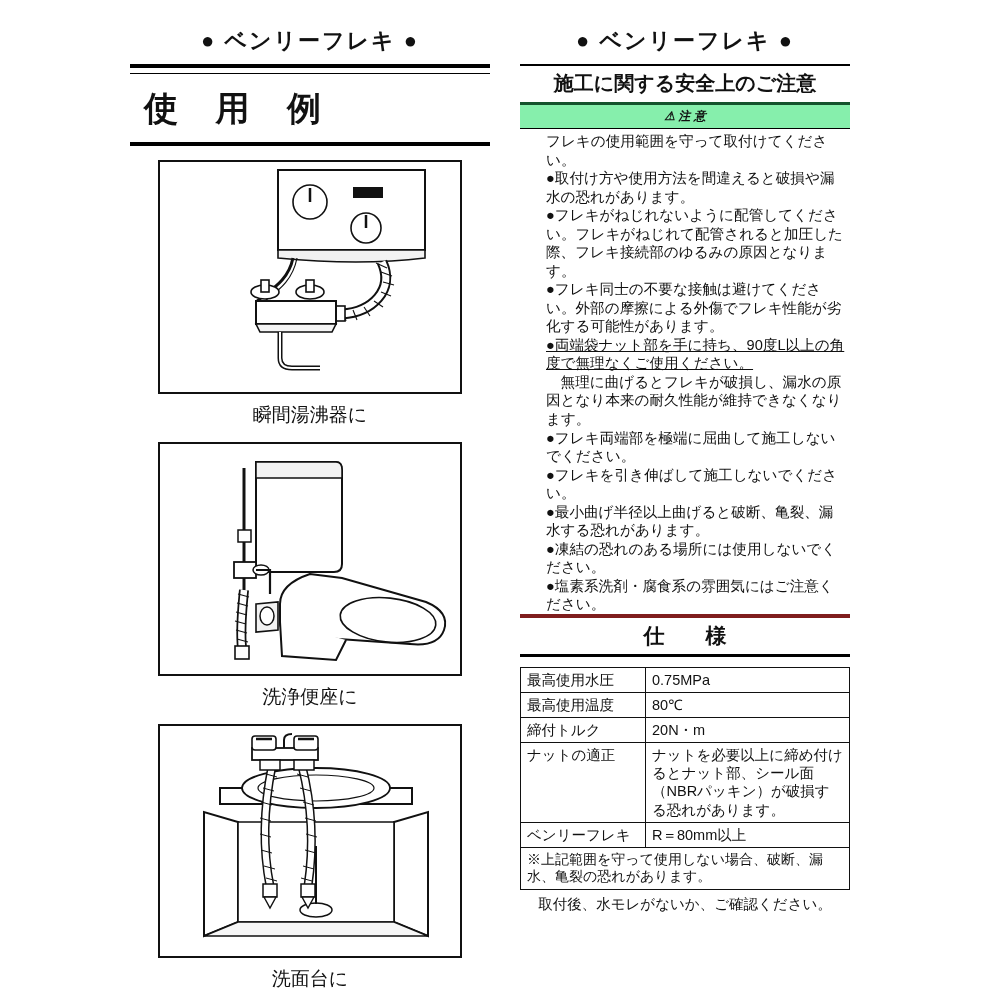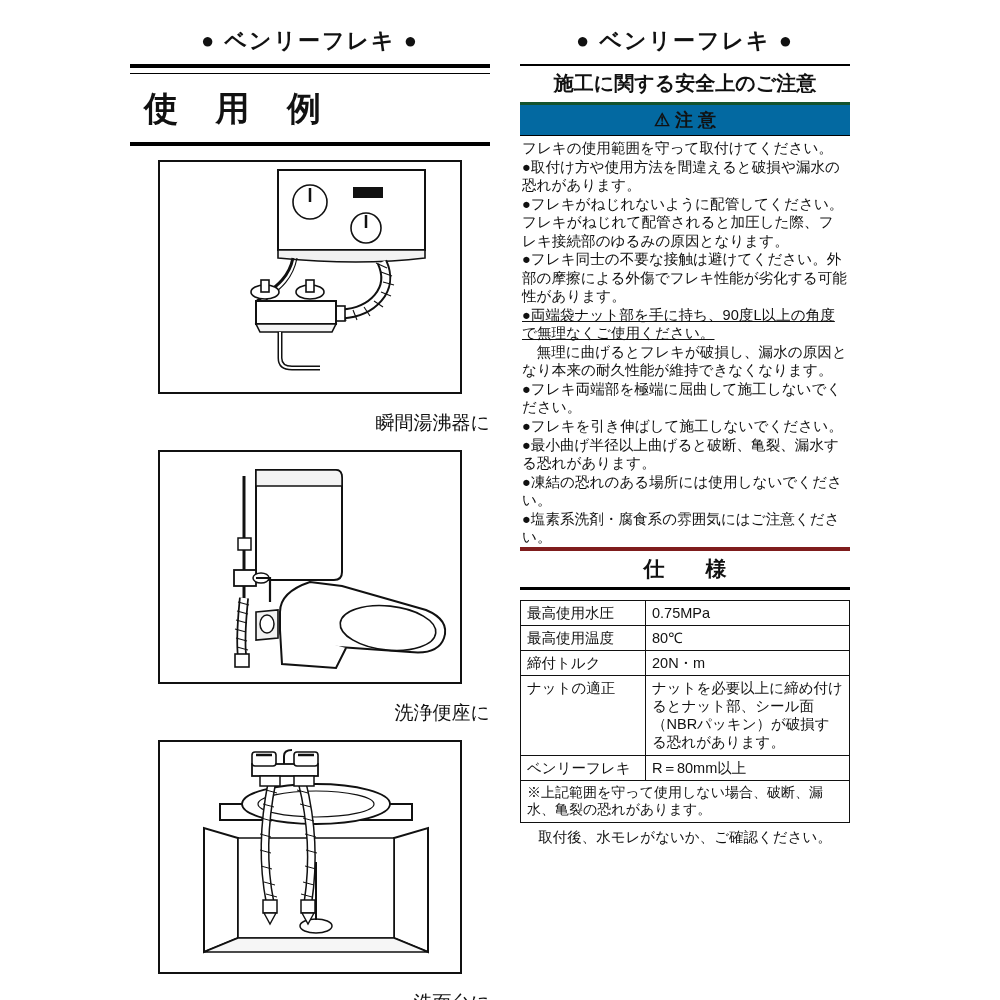--- a/index.html
+++ b/index.html
@@ -36,51 +36,53 @@
 
   .fig{
     position:relative;
     width:300px;height:230px;
     margin:14px auto 0;
     border:2px solid #111;
     background:#fff;
     overflow:hidden;
   }
   .fig-cap{
-    text-align:right;
+    text-align:center;
     font-size:19px;
-    margin-top:16px;
+    margin-top:8px;
     margin-bottom:6px;
   }
 
   
   .right{
     position:absolute;left:520px;top:8px;width:330px;
   }
   .safety-head{
     text-align:center;
     font-size:20px;
     font-weight:bold;
     padding:4px 0 5px;
     border-bottom:3px solid #14532d;
     border-top:2px solid #000;
     letter-spacing:0px;
   }
   .caution-bar{
-    background:#0369a1;
-    text-align:center;
-    font-size:18px;
+    background:#86efac;
+    text-align:center;
+    font-size:12px;
     font-weight:bold;
     padding:3px 0;
     border-bottom:1px solid #000;
+    font-style:italic;
   }
   .notes{
     font-size:14.6px;
     line-height:1.27;
     padding:3px 2px 0 2px;
+    margin-left:24px;
   }
   .notes p{margin:0 0 0 0;}
   .notes .bullet{ text-indent:0; }
   .underline{ text-decoration:underline; }
 
   .spec-title{
     text-align:center;
     font-size:21px;
     font-weight:bold;
     letter-spacing:10px;

